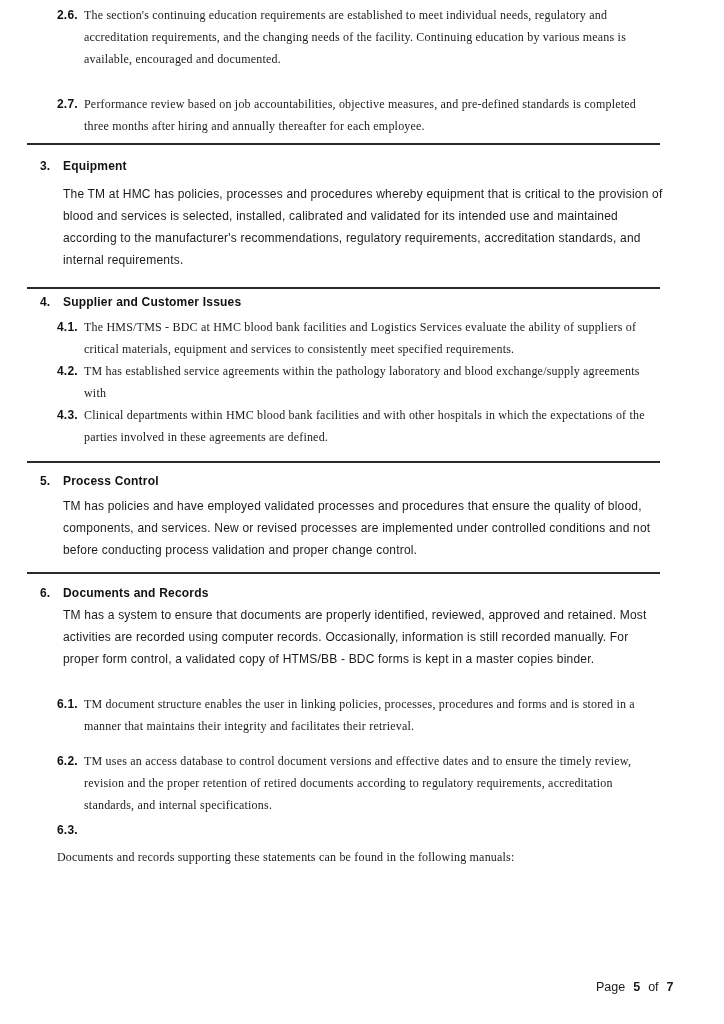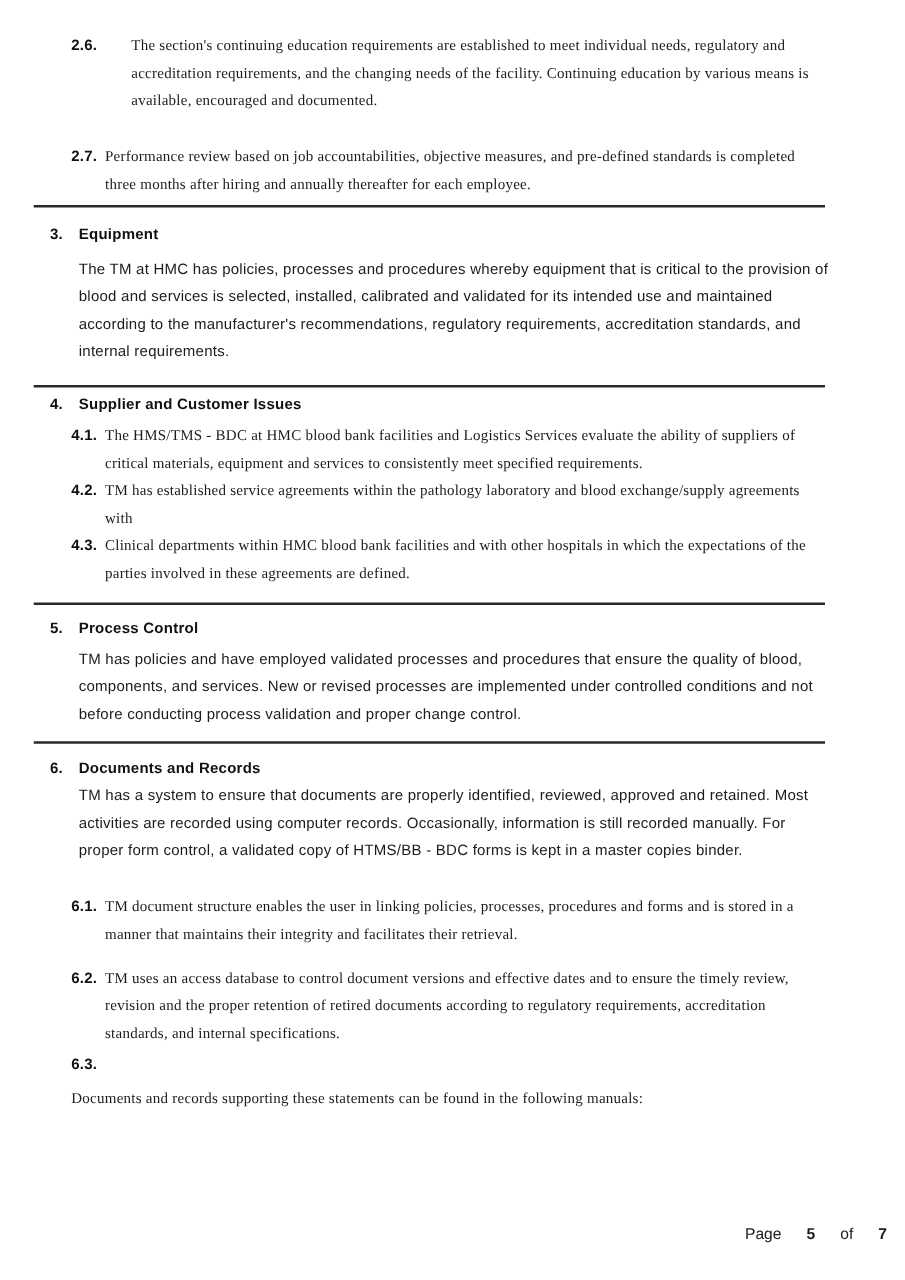--- a/index.html
+++ b/index.html
@@ -54,29 +54,29 @@
     margin-left: 27px;
     width: 633px;
     height: 0;
     border-top: 2px solid #2a2a2a;
   }
   .footer {
     position: absolute;
     left: 596px;
     top: 976px;
     display: flex;
-    gap: 20px;
+    gap: 8px;
     font-size: 12.5px;
     letter-spacing: 0;
     color: #1b1b1b;
   }
   .footer .b { font-weight: bold; }
 
   
-  .mt-p26 { margin-top: 25px; gap: 21px; }
+  .mt-p26 { margin-top: 4px; }
   .mt-p27 { margin-top: 23px; }
   .mt-hr1 { margin-top: 6px; }
   .mt-s3h { margin-top: 10px; }
   .mt-s3b { margin-top: 6px; }
   .mt-hr2 { margin-top: 16px; }
   .mt-s4h { margin-top: 2px; }
   .mt-c41 { margin-top: 3px; }
   .mt-0   { margin-top: 0; }
   .mt-hr3 { margin-top: 13px; }
   .mt-s5h { margin-top: 7px; }

